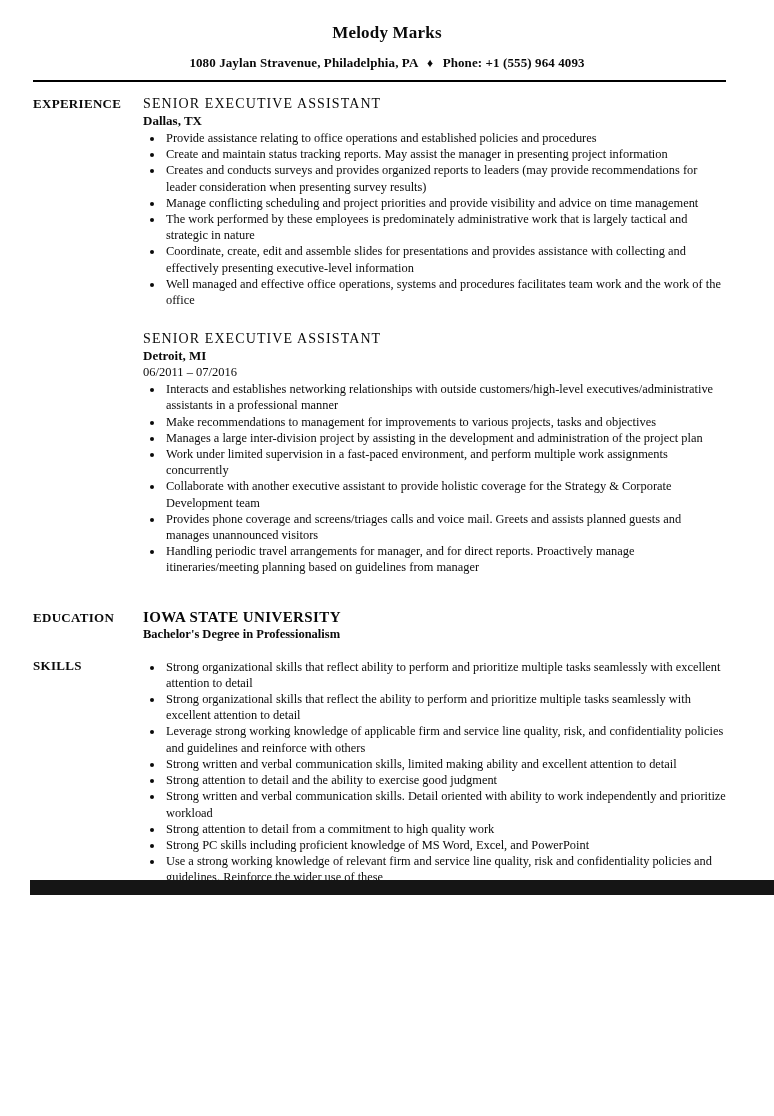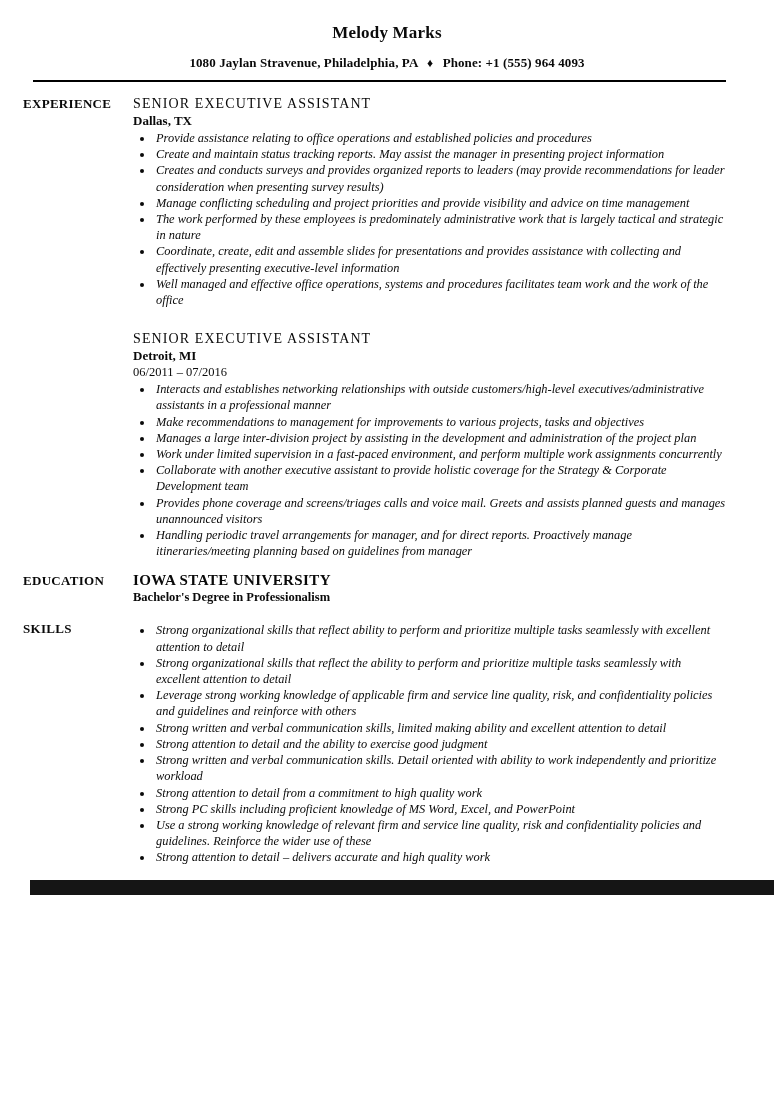--- a/index.html
+++ b/index.html
@@ -34,21 +34,21 @@
     display: inline-block;
     margin: 0 6px;
     font-size: 12px;
   }
   .rule {
     border: none;
     border-top: 2px solid #000;
     margin: 9px 48px 0 33px;
   }
   .content {
-    padding: 13px 48px 0 23px;
+    padding: 13px 48px 0 33px;
   }
   .section {
     display: flex;
     align-items: flex-start;
   }
   .section-label {
     width: 110px;
     flex: 0 0 110px;
     font-weight: bold;
     font-size: 13px;
@@ -68,30 +68,29 @@
     line-height: 17px;
   }
   .job-dates {
     font-size: 12.5px;
     line-height: 16px;
   }
   ul.bullets {
     margin: 1px 0 0 0;
     padding-left: 21px;
     list-style-type: disc;
-    font-style: italic;
   }
   ul.bullets li {
     font-size: 12.4px;
     line-height: 16.2px;
     padding-left: 2px;
   }
   .job + .job { margin-top: 22px; }
   .section-experience { margin-top: 0; }
-  .section-education { margin-top: 13px; }
+  .section-education { margin-top: 33px; }
   .section-education .edu-school {
     font-weight: bold;
     font-size: 15px;
     letter-spacing: 0.4px;
     line-height: 17px;
   }
   .section-education .edu-degree {
     font-weight: bold;
     font-size: 12.5px;
     line-height: 17px;

